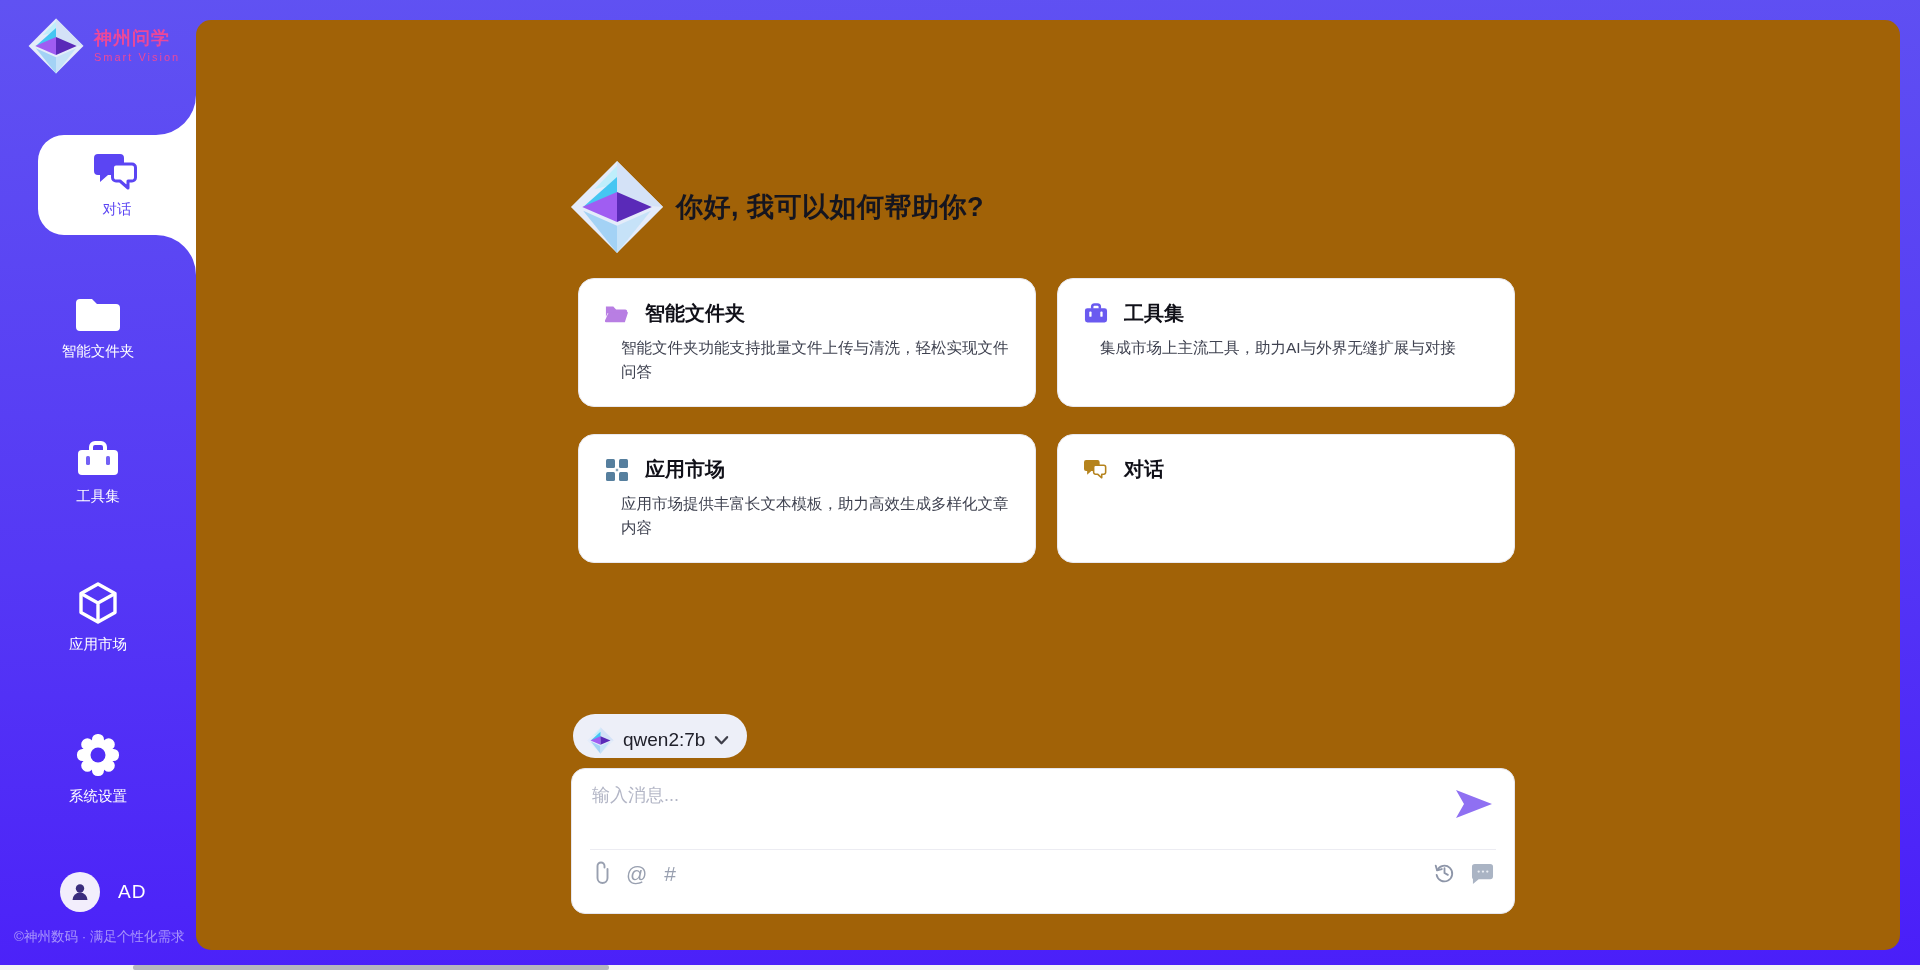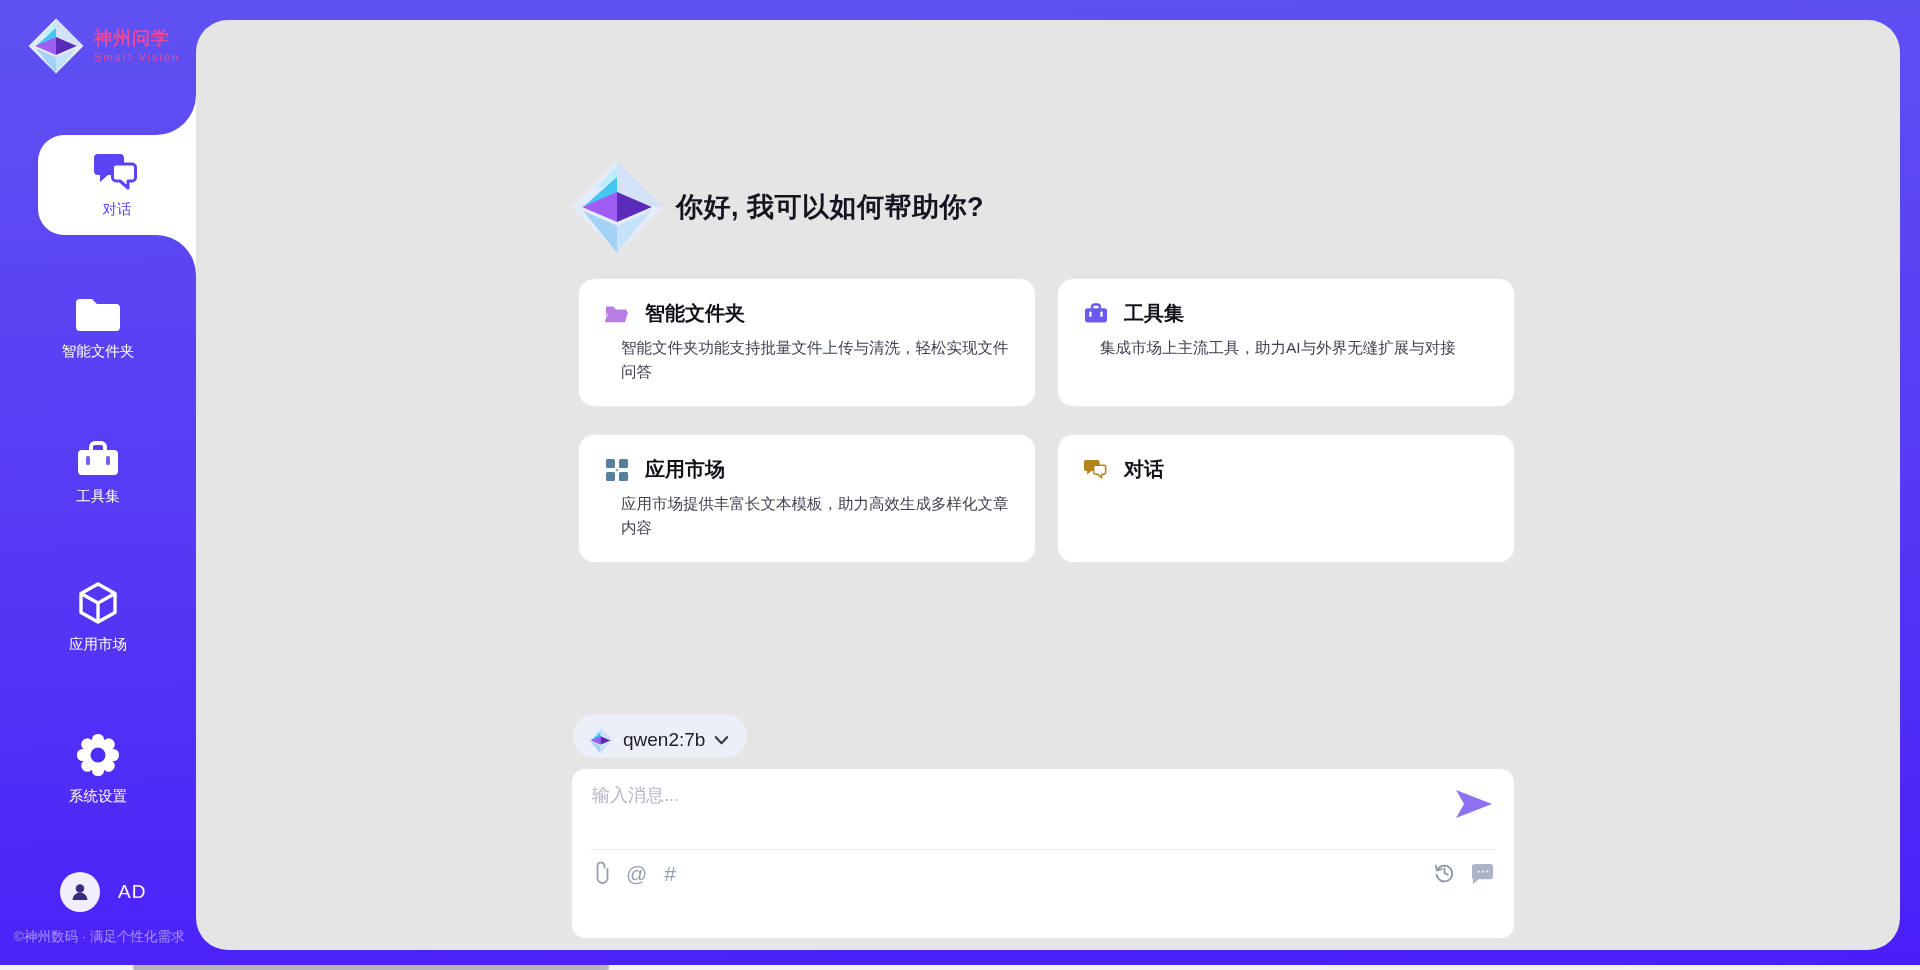--- a/index.html
+++ b/index.html
@@ -27,21 +27,21 @@
   .ni-folder { top:293px; } .ni-toolbox { top:438px; } .ni-cube { top:580px; } .ni-gear { top:732px; }
 
   .user { position:absolute; left:60px; top:872px; display:flex; align-items:center; gap:18px; cursor:pointer; }
   .avatar { width:40px; height:40px; border-radius:50%; background:#f2eefc; display:flex;
     align-items:center; justify-content:center; }
   .user-initials { color:#fff; font-size:19px; letter-spacing:1px; }
   .copyright { position:absolute; left:14px; top:928px; font-size:13.5px; color:rgba(255,255,255,.5); }
 
   
   .panel { position:absolute; left:196px; top:20px; right:20px; bottom:20px;
-    background:#e5e5e5; border-radius:32px; }
+    background:#a16207; border-radius:15px; }
 
   .hero { position:absolute; left:374px; top:140px; display:flex; align-items:center; gap:12px; }
   .hero .gem { width:94px; height:94px; }
   .hero-text { font-size:27px; font-weight:bold; color:#15151f; letter-spacing:.5px; }
 
   .cards { position:absolute; left:382px; top:258px; width:937px; display:grid;
     grid-template-columns:458px 458px; column-gap:21px; row-gap:27px; }
   .card { background:#fff; border:1px solid #e9e9f0; border-radius:16px; padding:21px 26px 22px 26px;
     min-height:125px; cursor:pointer; }
   .card-head { display:flex; align-items:center; gap:16px; }
@@ -49,21 +49,21 @@
   .card-title { font-size:20px; font-weight:bold; color:#101018; }
   .card-desc { margin-top:9px; margin-left:16px; font-size:15.5px; line-height:1.55; color:#3f4250; }
   .ci-1 { color:#b87ee3; } .ci-2 { color:#6a5af0; } .ci-3 { color:#567f9e; } .ci-4 { color:#b5831d; }
 
   .model-pill { position:absolute; left:377px; top:694px; height:44px; border-radius:22px;
     background:#edeff8; display:flex; align-items:center; gap:9px; padding:8px 18px 0 14px;
     cursor:pointer; }
   .model-pill .gem { width:27px; height:27px; }
   .model-name { font-size:19px; color:#20202a; }
 
-  .composer { position:absolute; left:375px; top:748px; width:944px; height:171px;
+  .composer { position:absolute; left:375px; top:748px; width:944px; height:146px;
     background:#fff; border:1px solid #e6e6ef; border-radius:14px; }
   .composer textarea { position:absolute; left:20px; top:14px; width:820px; height:58px;
     border:none; outline:none; resize:none; font-size:18px; color:#33343e;
     font-family:"Liberation Sans","DejaVu Sans",sans-serif; }
   .composer textarea::placeholder { color:#b3b6c6; }
   .send-btn { position:absolute; right:22px; top:20px; cursor:pointer; }
   .composer-divider { position:absolute; left:18px; right:18px; top:80px; height:1px; background:#ececf2; }
   .tools-left { position:absolute; left:21px; top:92px; display:flex; align-items:center; gap:17px; color:#99a0b0; }
   .tools-right { position:absolute; right:20px; top:92px; display:flex; align-items:center; gap:15px; color:#8d95a8; }
   .tool-icon { font-size:21px; line-height:1; cursor:pointer; display:flex; align-items:center; }

